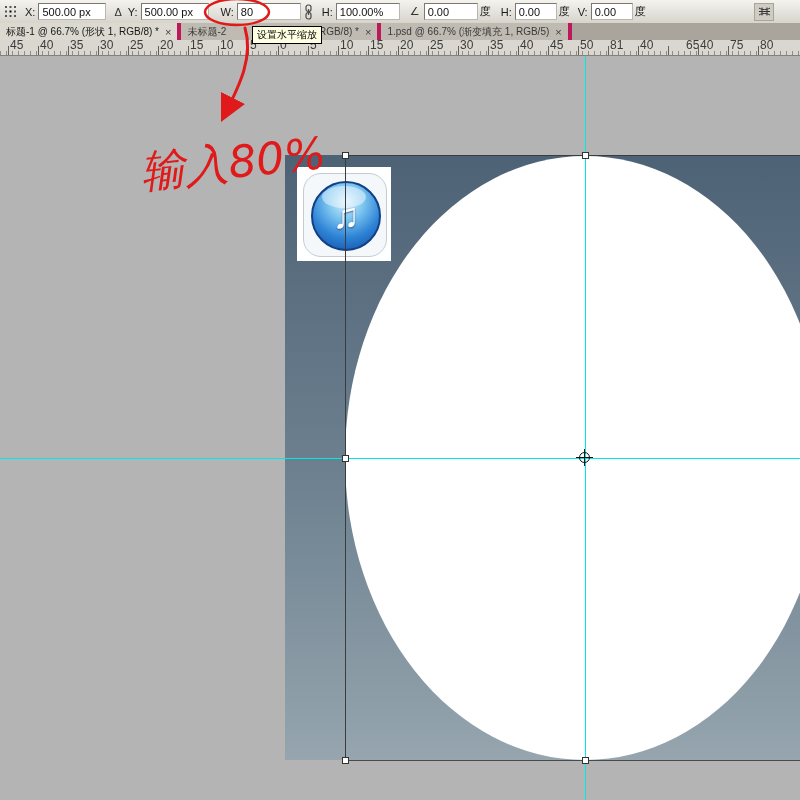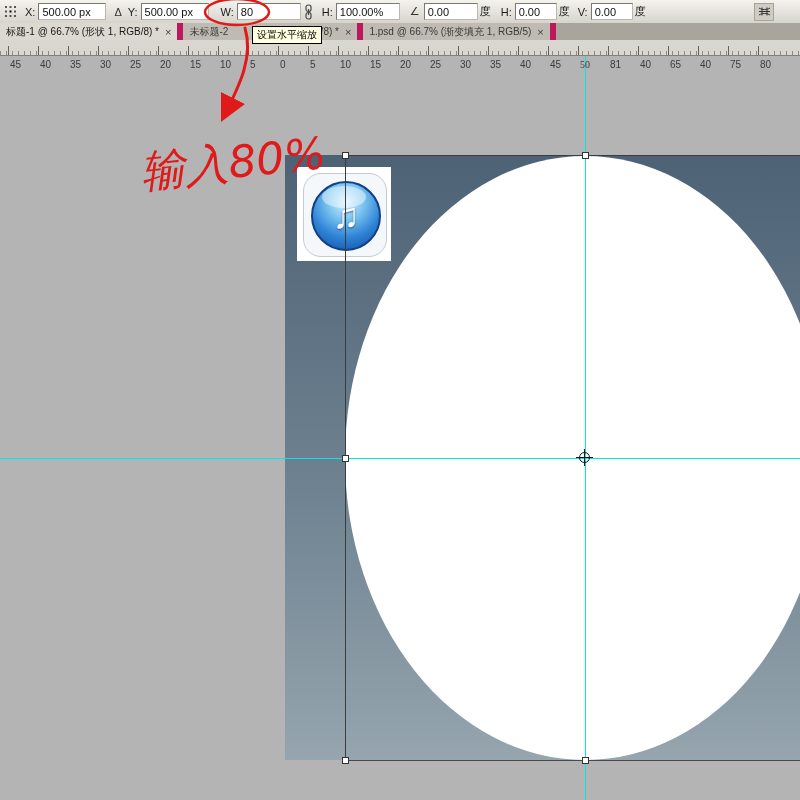--- a/index.html
+++ b/index.html
@@ -19,33 +19,33 @@
   .delta{font-size:11px;color:#333;margin-left:8px;}
   .angle-ic{font-size:11px;color:#333;margin-left:10px;}
   .spacer{flex:1}
   .warp-btn{margin-right:26px;width:18px;height:16px;display:flex;align-items:center;justify-content:center;
     border:1px solid #a8a49c;background:#cfccc4;}
 
   
   .tab-bar{position:absolute;left:0;top:23px;width:800px;height:17px;background:#a9a59c;
     border-bottom:1px solid #8d897f;display:flex;z-index:10;font-size:10px;color:#3a3a3a;}
   .doc-tab{display:flex;align-items:center;padding:0 6px;background:#bfbbb2;
-    border-right:6px solid #be185d;white-space:nowrap;overflow:hidden;box-sizing:border-box;}
+    border-right:4px solid #be185d;white-space:nowrap;overflow:hidden;box-sizing:border-box;}
   .doc-tab.active{background:#dcd9d1;color:#161616;}
   .doc-tab .close{margin-left:6px;font-size:11px;line-height:10px;color:#444;cursor:pointer;}
-  .tab2{width:180px;}
+  .tab2{width:200px;}
   .tab2 .gap{flex:1;}
 
   
   .ruler{position:absolute;left:0;top:40px;width:800px;height:15px;background:#dad7d0;
     border-bottom:1px solid #85817a;z-index:10;
     background-image:repeating-linear-gradient(to right,#8d8d85 0 1px,transparent 1px 6px);
     background-size:100% 4px;background-position:0 100%;background-repeat:no-repeat;}
   .ruler-tick{position:absolute;bottom:0;width:1px;height:9px;background:#62625a;}
-  .ruler-num{position:absolute;top:1px;font-size:10px;color:#3c3c3c;line-height:8px;margin-top:20px;}
+  .ruler-num{position:absolute;top:1px;font-size:12px;color:#3c3c3c;line-height:8px;}
 
   
   .workspace{position:absolute;left:0;top:55px;width:800px;height:745px;background:#b4b4b4;overflow:hidden;}
   .canvas{position:absolute;left:285px;top:100px;width:515px;height:605px;overflow:hidden;
     background:linear-gradient(180deg,#4e6276 0%,#6e8291 55%,#96a5ae 100%);}
   .shape-ellipse{position:absolute;left:60px;top:1px;width:480px;height:604px;background:#fff;border-radius:50%;}
 
   
   .itunes-tile{position:absolute;left:12px;top:12px;width:94px;height:94px;background:#fff;}
   .itunes-badge{position:absolute;left:6px;top:6px;width:82px;height:82px;border-radius:18px;
@@ -196,27 +196,27 @@
     <span class="ruler-num" style="left: 430px;">25</span>
     <div class="ruler-tick" style="left: 458px;"></div>
     <span class="ruler-num" style="left: 460px;">30</span>
     <div class="ruler-tick" style="left: 488px;"></div>
     <span class="ruler-num" style="left: 490px;">35</span>
     <div class="ruler-tick" style="left: 518px;"></div>
     <span class="ruler-num" style="left: 520px;">40</span>
     <div class="ruler-tick" style="left: 548px;"></div>
     <span class="ruler-num" style="left: 550px;">45</span>
     <div class="ruler-tick" style="left: 578px;"></div>
-    <span class="ruler-num" style="left: 580px; font-family: Liberation Serif, serif;">50</span>
+    <span class="ruler-num" style="left: 580px;">50</span>
     <div class="ruler-tick" style="left: 608px;"></div>
     <span class="ruler-num" style="left: 610px;">81</span>
     <div class="ruler-tick" style="left: 638px;"></div>
     <span class="ruler-num" style="left: 640px;">40</span>
     <div class="ruler-tick" style="left: 668px;"></div>
-    <span class="ruler-num" style="left: 670px;">65</span>
+    <span class="ruler-num" style="left: 686px;">65</span>
     <div class="ruler-tick" style="left: 698px;"></div>
     <span class="ruler-num" style="left: 700px;">40</span>
     <div class="ruler-tick" style="left: 728px;"></div>
     <span class="ruler-num" style="left: 730px;">75</span>
     <div class="ruler-tick" style="left: 758px;"></div>
     <span class="ruler-num" style="left: 760px;">80</span>
   </div>
 
 <div class="workspace">
 

